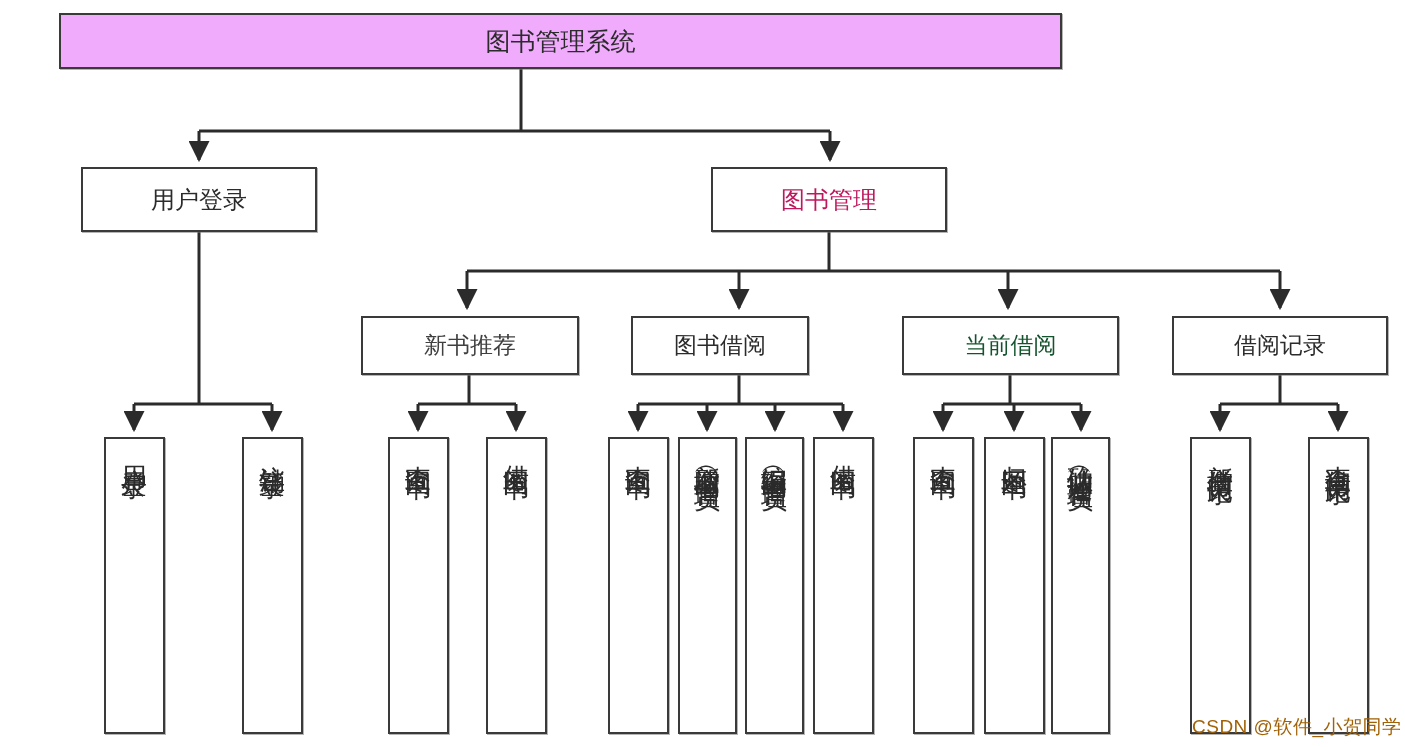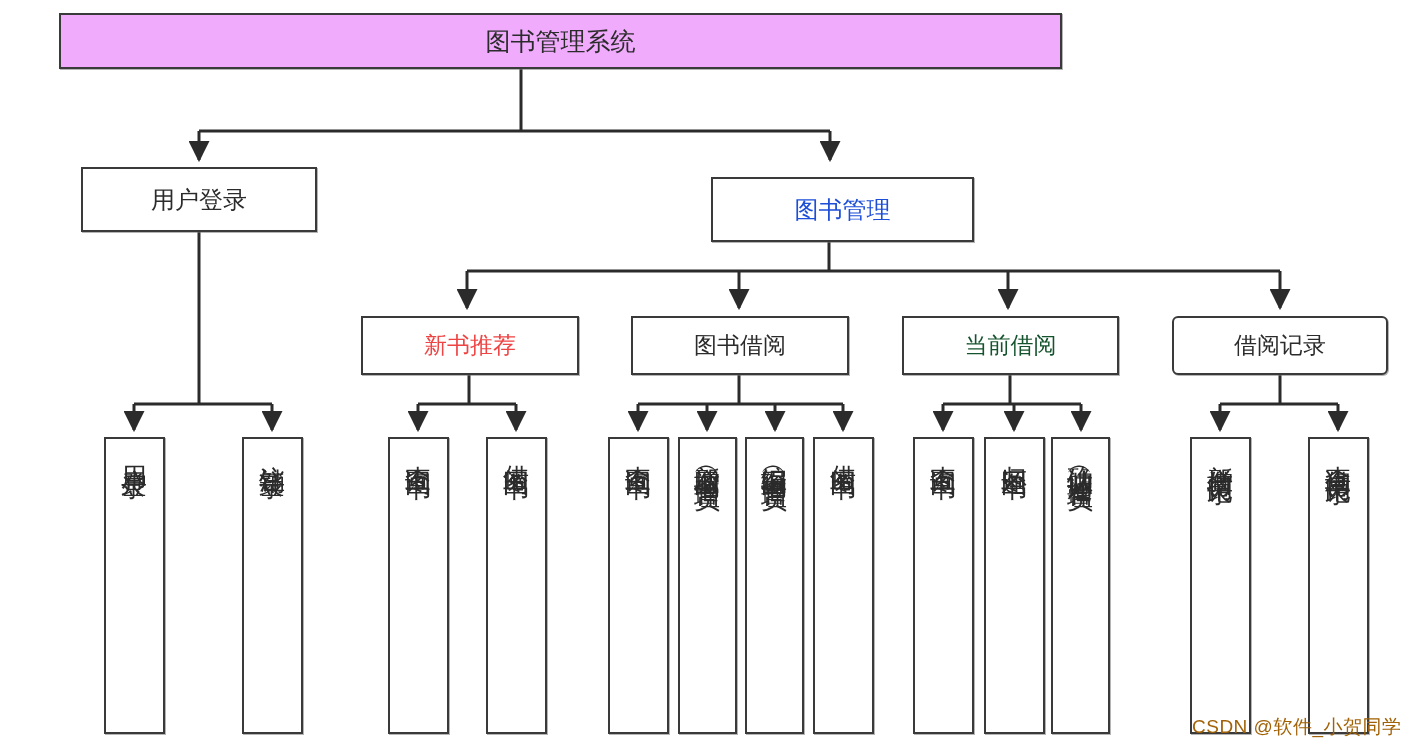--- a/index.html
+++ b/index.html
@@ -125,34 +125,34 @@
     </g>
   </svg>
 
   <div class="node node-root" style="left: 20px; top: 13px; width: 1003px; height: 56px; border-color: rgb(58, 58, 58); background: #f0abfc; color: rgb(43, 43, 43); margin-left: 39px;">
     <span class="node-label">图书管理系统</span>
   </div>
 
   <div class="node node-l2" style="left: 81px; top: 167px; width: 236px; height: 65px; border-color: rgb(58, 58, 58); background: rgb(255, 255, 255); color: rgb(43, 43, 43);">
     <span class="node-label">用户登录</span>
   </div>
-  <div class="node node-l2" style="left: 711px; top: 167px; width: 263px; height: 65px; border-color: rgb(58, 58, 58); background: rgb(255, 255, 255); color: #1d4ed8; margin-top: 10px;">
+  <div class="node node-l2" style="left: 711px; top: 167px; width: 236px; height: 65px; border-color: rgb(58, 58, 58); background: rgb(255, 255, 255); color: #be185d;">
     <span class="node-label">图书管理</span>
   </div>
 
-  <div class="node node-l3" style="left: 361px; top: 316px; width: 218px; height: 59px; border-color: rgb(58, 58, 58); background: rgb(255, 255, 255); color: #ef4444;">
+  <div class="node node-l3" style="left: 361px; top: 316px; width: 218px; height: 59px; border-color: rgb(58, 58, 58); background: rgb(255, 255, 255); color: #404040;">
     <span class="node-label">新书推荐</span>
   </div>
-  <div class="node node-l3" style="left: 631px; top: 316px; width: 218px; height: 59px; border-color: rgb(58, 58, 58); background: rgb(255, 255, 255); color: rgb(43, 43, 43);">
+  <div class="node node-l3" style="left: 631px; top: 316px; width: 178px; height: 59px; border-color: rgb(58, 58, 58); background: rgb(255, 255, 255); color: rgb(43, 43, 43);">
     <span class="node-label">图书借阅</span>
   </div>
   <div class="node node-l3" style="left: 902px; top: 316px; width: 217px; height: 59px; border-color: rgb(58, 58, 58); background: rgb(255, 255, 255); color: #14532d;">
     <span class="node-label">当前借阅</span>
   </div>
-  <div class="node node-l3" style="left: 1172px; top: 316px; width: 216px; height: 59px; border-color: rgb(58, 58, 58); background: rgb(255, 255, 255); color: rgb(43, 43, 43); border-radius: 6px;">
+  <div class="node node-l3" style="left: 1172px; top: 316px; width: 216px; height: 59px; border-color: rgb(58, 58, 58); background: rgb(255, 255, 255); color: rgb(43, 43, 43);">
     <span class="node-label">借阅记录</span>
   </div>
 
   <div class="node node-leaf" style="left: 104px; top: 437px; width: 61px; height: 297px; border-color: rgb(58, 58, 58); background: rgb(255, 255, 255); color: rgb(43, 43, 43);">
     <span class="node-label">用户登录</span>
   </div>
   <div class="node node-leaf" style="left: 242px; top: 437px; width: 61px; height: 297px; border-color: rgb(58, 58, 58); background: rgb(255, 255, 255); color: rgb(43, 43, 43);">
     <span class="node-label">注销登录</span>
   </div>
   <div class="node node-leaf" style="left: 388px; top: 437px; width: 61px; height: 297px; border-color: rgb(58, 58, 58); background: rgb(255, 255, 255); color: rgb(43, 43, 43);">

